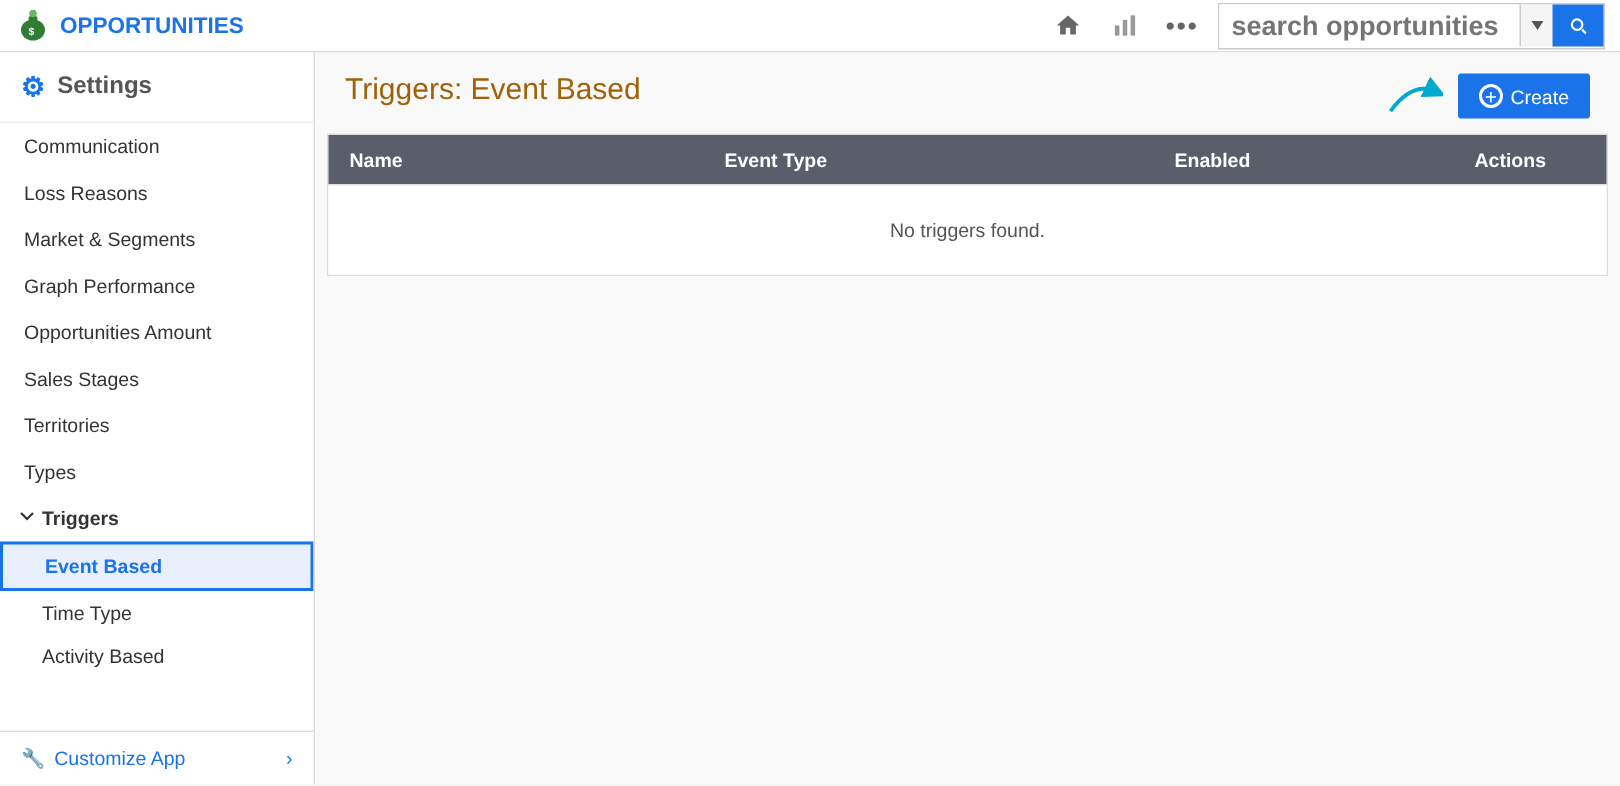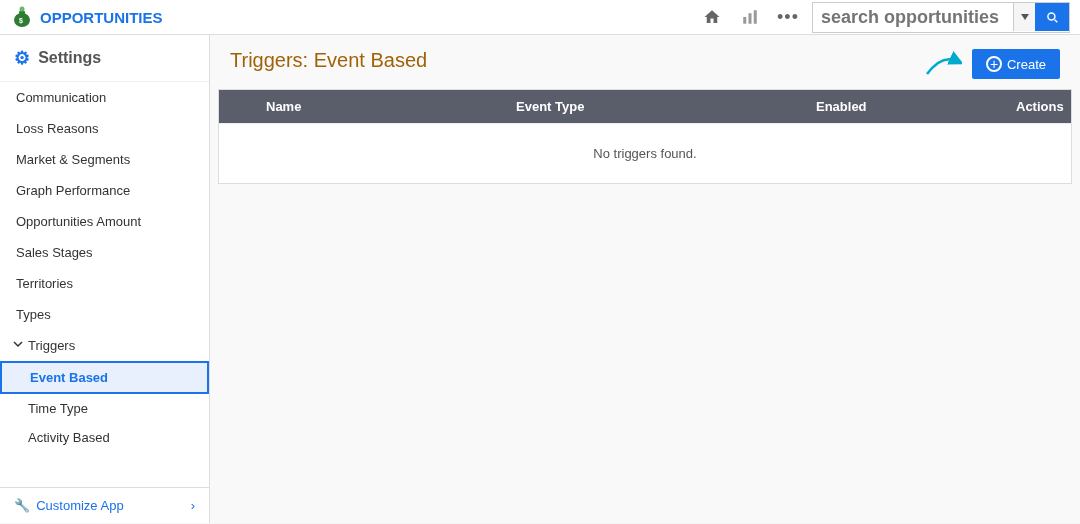--- a/index.html
+++ b/index.html
@@ -136,21 +136,21 @@
       color: #333;
       font-size: 13px;
       border-bottom: none;
     }
     .sidebar-section-toggle {
       display: flex;
       align-items: flex-start;
       gap: 4px;
       padding: 8px 8px 8px 12px;
       cursor: pointer;
-      font-weight: normal;
+      font-weight: bold;
       color: #333;
       font-size: 13px;
     }
     .sidebar-sub-item {
       padding: 7px 16px 7px 28px;
       cursor: pointer;
       color: #333;
       font-size: 13px;
     }
     .sidebar-sub-item.active {
@@ -224,21 +224,20 @@
     .table-container {
       margin: 0 8px;
       background: #fff;
       border: 1px solid #ddd;
     }
     .table-header-row {
       display: grid;
       grid-template-columns: 250px 300px 200px 1fr;
       background: #5a5e6b;
       color: #fff;
-      padding-left: 33px;
     }
     .th {
       padding: 9px 14px;
       font-size: 13px;
       font-weight: bold;
     }
     .table-body {
       min-height: 60px;
       display: flex;
       align-items: center;

